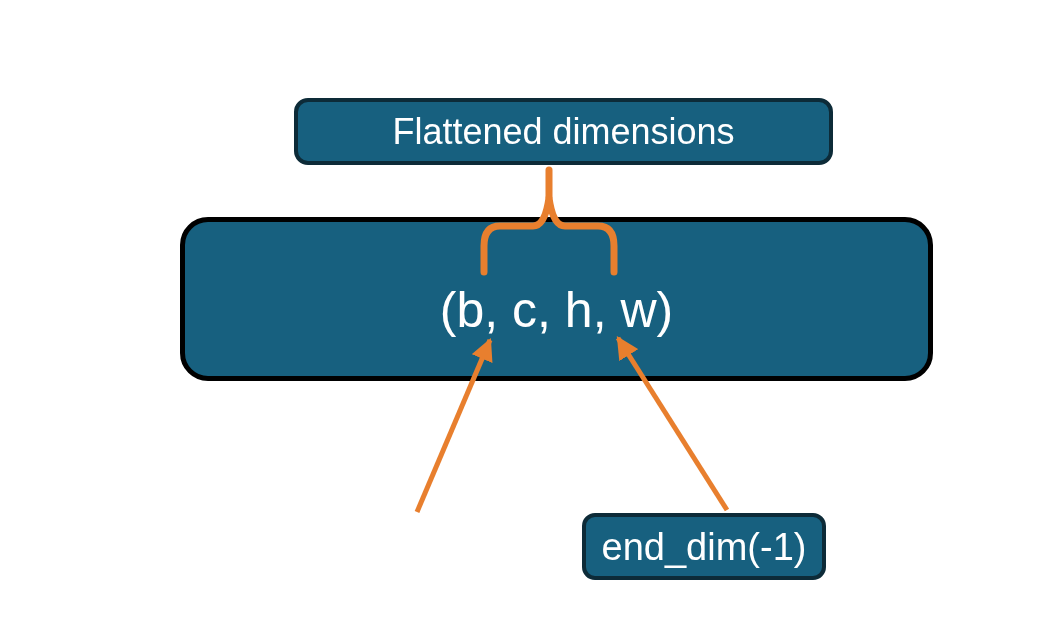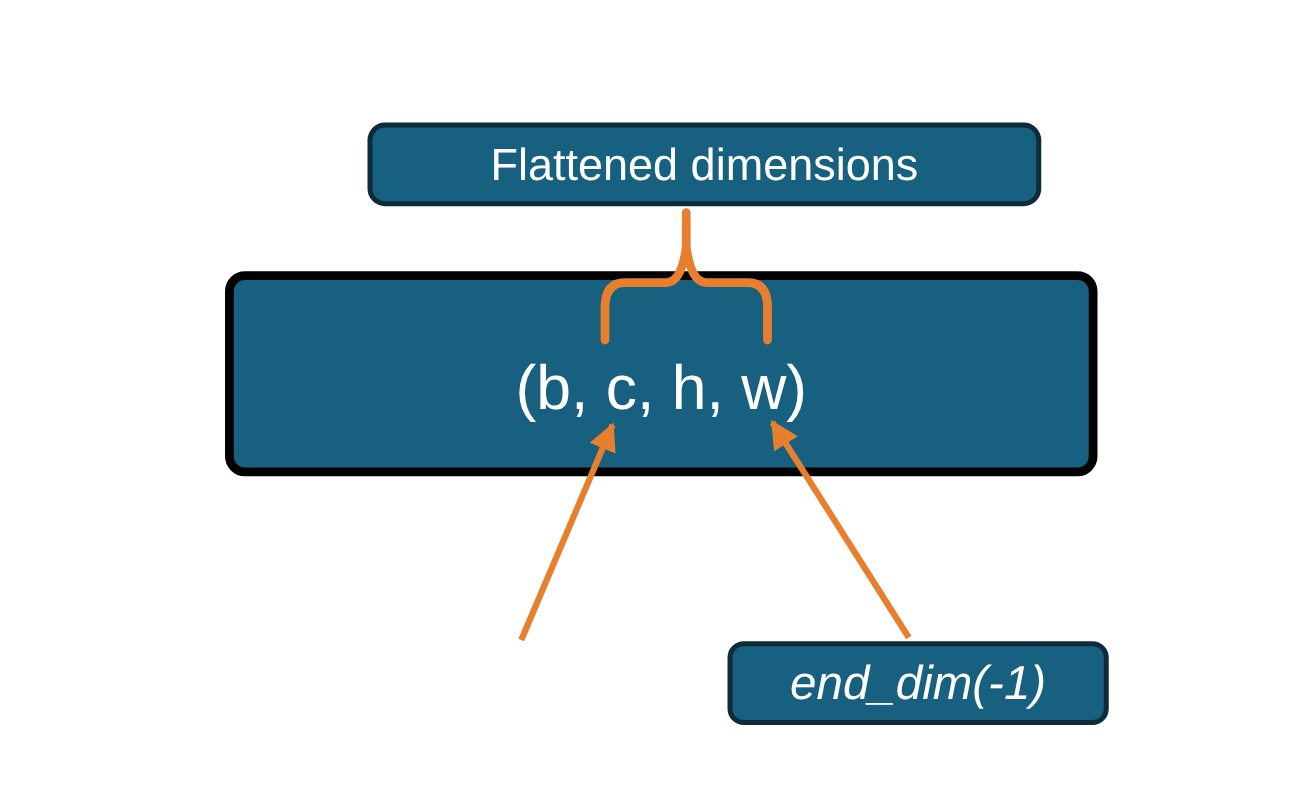--- a/index.html
+++ b/index.html
@@ -27,35 +27,34 @@
     line-height: 1;
   }
   .title-node {
     left: 294px; top: 98px;
     width: 539px; height: 67px;
     border-radius: 14px;
   }
   .title-node .node-label { font-size: 36px; }
   .tensor-node {
     left: 180px; top: 217px;
-    width: 698px; height: 164px;
-    border: 7px solid #000000;
-    border-radius: 16px;
+    width: 753px; height: 164px;
+    border: 5px solid #000000;
+    border-radius: 28px;
   }
   .tensor-node .node-label { font-size: 50px; padding-top: 22px; }
   .start-node {
     left: 265px; top: 513px;
     width: 298px; height: 66px;
     border-radius: 13px;
   }
   .end-node {
     left: 582px; top: 513px;
-    width: 305px; height: 67px;
+    width: 244px; height: 67px;
     border-radius: 13px;
-    font-style: italic;
   }
   .start-node .node-label, .end-node .node-label { font-size: 38px; }
   .overlay {
     position: absolute;
     left: 0; top: 0;
     width: 1038px; height: 632px;
     pointer-events: none;
   }
 </style>
 </head>

